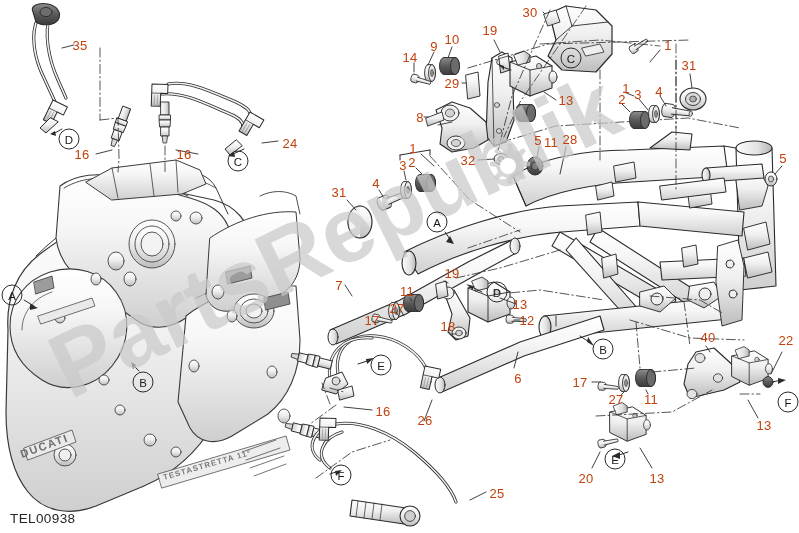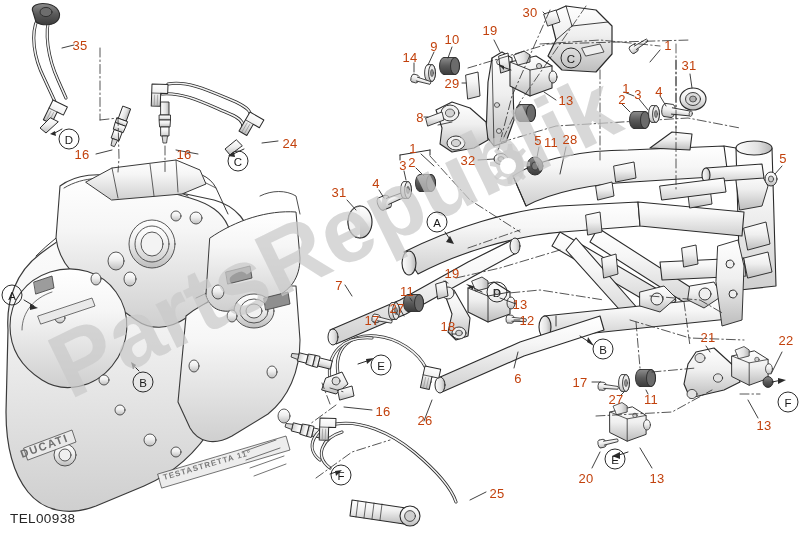--- a/index.html
+++ b/index.html
@@ -643,21 +643,21 @@
     <span class="lbl" style="left:520px;top:304px">13</span>
     <span class="lbl" style="left:527px;top:320px">12</span>
     <span class="lbl" style="left:448px;top:326px">18</span>
     <span class="lbl" style="left:518px;top:378px">6</span>
     <span class="lbl" style="left:383px;top:411px">16</span>
     <span class="lbl" style="left:425px;top:420px">26</span>
     <span class="lbl" style="left:497px;top:493px">25</span>
     <span class="lbl" style="left:580px;top:382px">17</span>
     <span class="lbl" style="left:616px;top:399px">27</span>
     <span class="lbl" style="left:651px;top:399px">11</span>
-    <span class="lbl" style="left:708px;top:337px">21</span>
+    <span class="lbl" style="left:708px;top:337px">40</span>
     <span class="lbl" style="left:786px;top:340px">22</span>
     <span class="lbl" style="left:764px;top:425px">13</span>
     <span class="lbl" style="left:586px;top:478px">20</span>
     <span class="lbl" style="left:657px;top:478px">13</span>
   </div>
 
   <div id="marker-layer">
     <span class="clbl" style="left:69px;top:139px">D</span>
     <span class="clbl" style="left:238px;top:161px">C</span>
     <span class="clbl" style="left:571px;top:58px">C</span>

